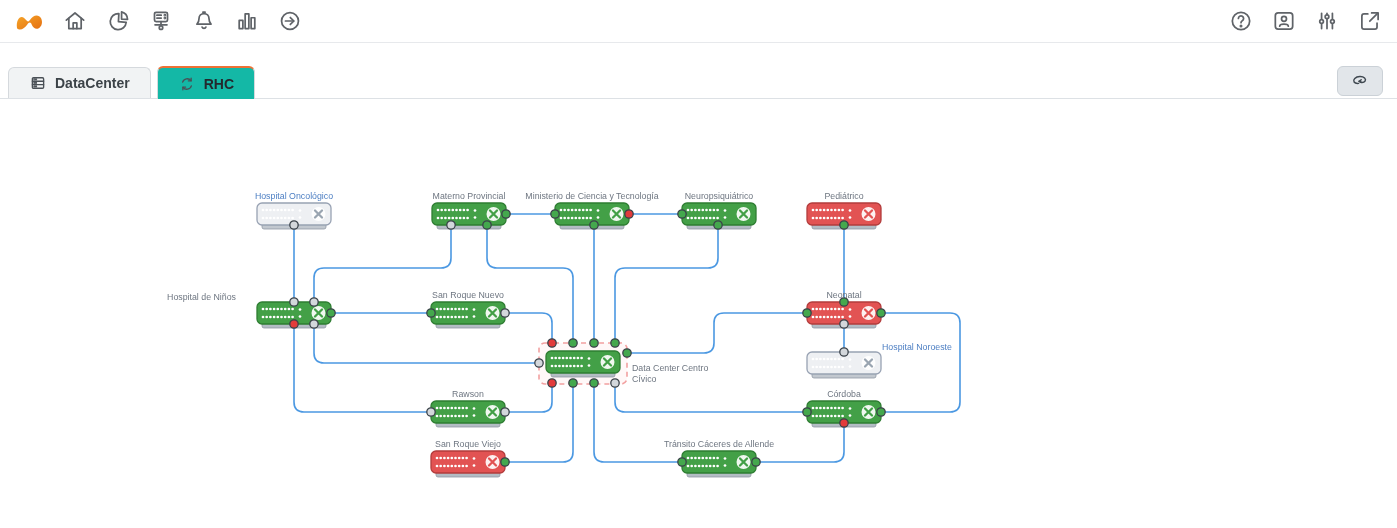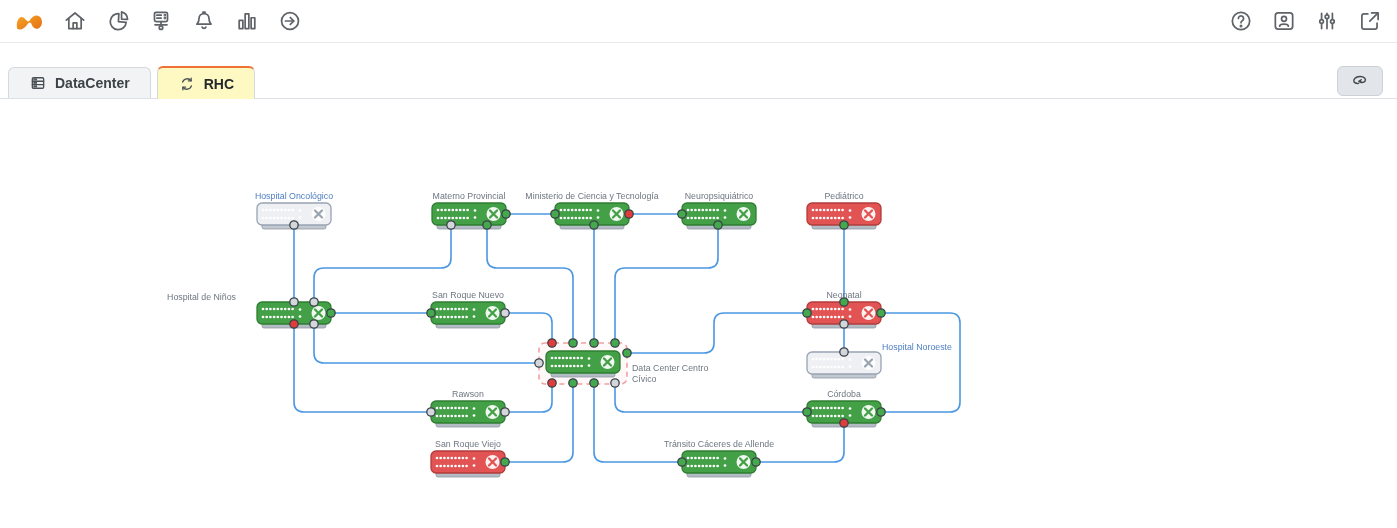--- a/index.html
+++ b/index.html
@@ -14,21 +14,21 @@
   .tb-icon{width:26px;height:26px;display:flex;align-items:center;justify-content:center;cursor:pointer;}
   .tb-icon svg{stroke:#5f6368;fill:none;stroke-width:1.6;stroke-linecap:round;stroke-linejoin:round;}
   .spacer{flex:1;}
 
   
   .tabstrip{position:absolute;top:67px;left:0;right:0;height:32px;padding-left:8px;box-sizing:border-box;
             border-bottom:1px solid #dde1e5;display:flex;align-items:flex-end;background:#fff;}
   .tab{position:relative;display:flex;align-items:center;gap:8px;height:31px;padding:0 20px;
        background:#f1f3f4;border:1px solid #d5d9dd;border-bottom:none;border-radius:6px 6px 0 0;
        margin-right:6px;font-size:14px;font-weight:700;color:#3c4348;cursor:pointer;box-sizing:border-box;}
-  .tab.active{background:#fef9c3;border-top:2px solid #ee7135;height:33px;margin-bottom:-1px;z-index:2;color:#24292e;}
+  .tab.active{background:#14b8a6;border-top:2px solid #ee7135;height:33px;margin-bottom:-1px;z-index:2;color:#24292e;}
   .tab svg{stroke:#4a5056;fill:none;stroke-width:1.8;stroke-linecap:round;stroke-linejoin:round;}
   .map-refresh{position:absolute;right:14px;top:-1px;width:46px;height:30px;background:#e2e6ea;
                border:1px solid #cbd1d7;border-radius:6px;display:flex;align-items:center;justify-content:center;cursor:pointer;}
   .map-refresh svg{stroke:#3f4850;fill:none;stroke-width:1.6;stroke-linecap:round;stroke-linejoin:round;}
 
   
   .map{position:absolute;inset:0;z-index:0;padding-left:44px;}
   .map svg{display:block;}
   .nlabel{font-family:"Liberation Sans",sans-serif;font-size:8.8px;}
 </style>

